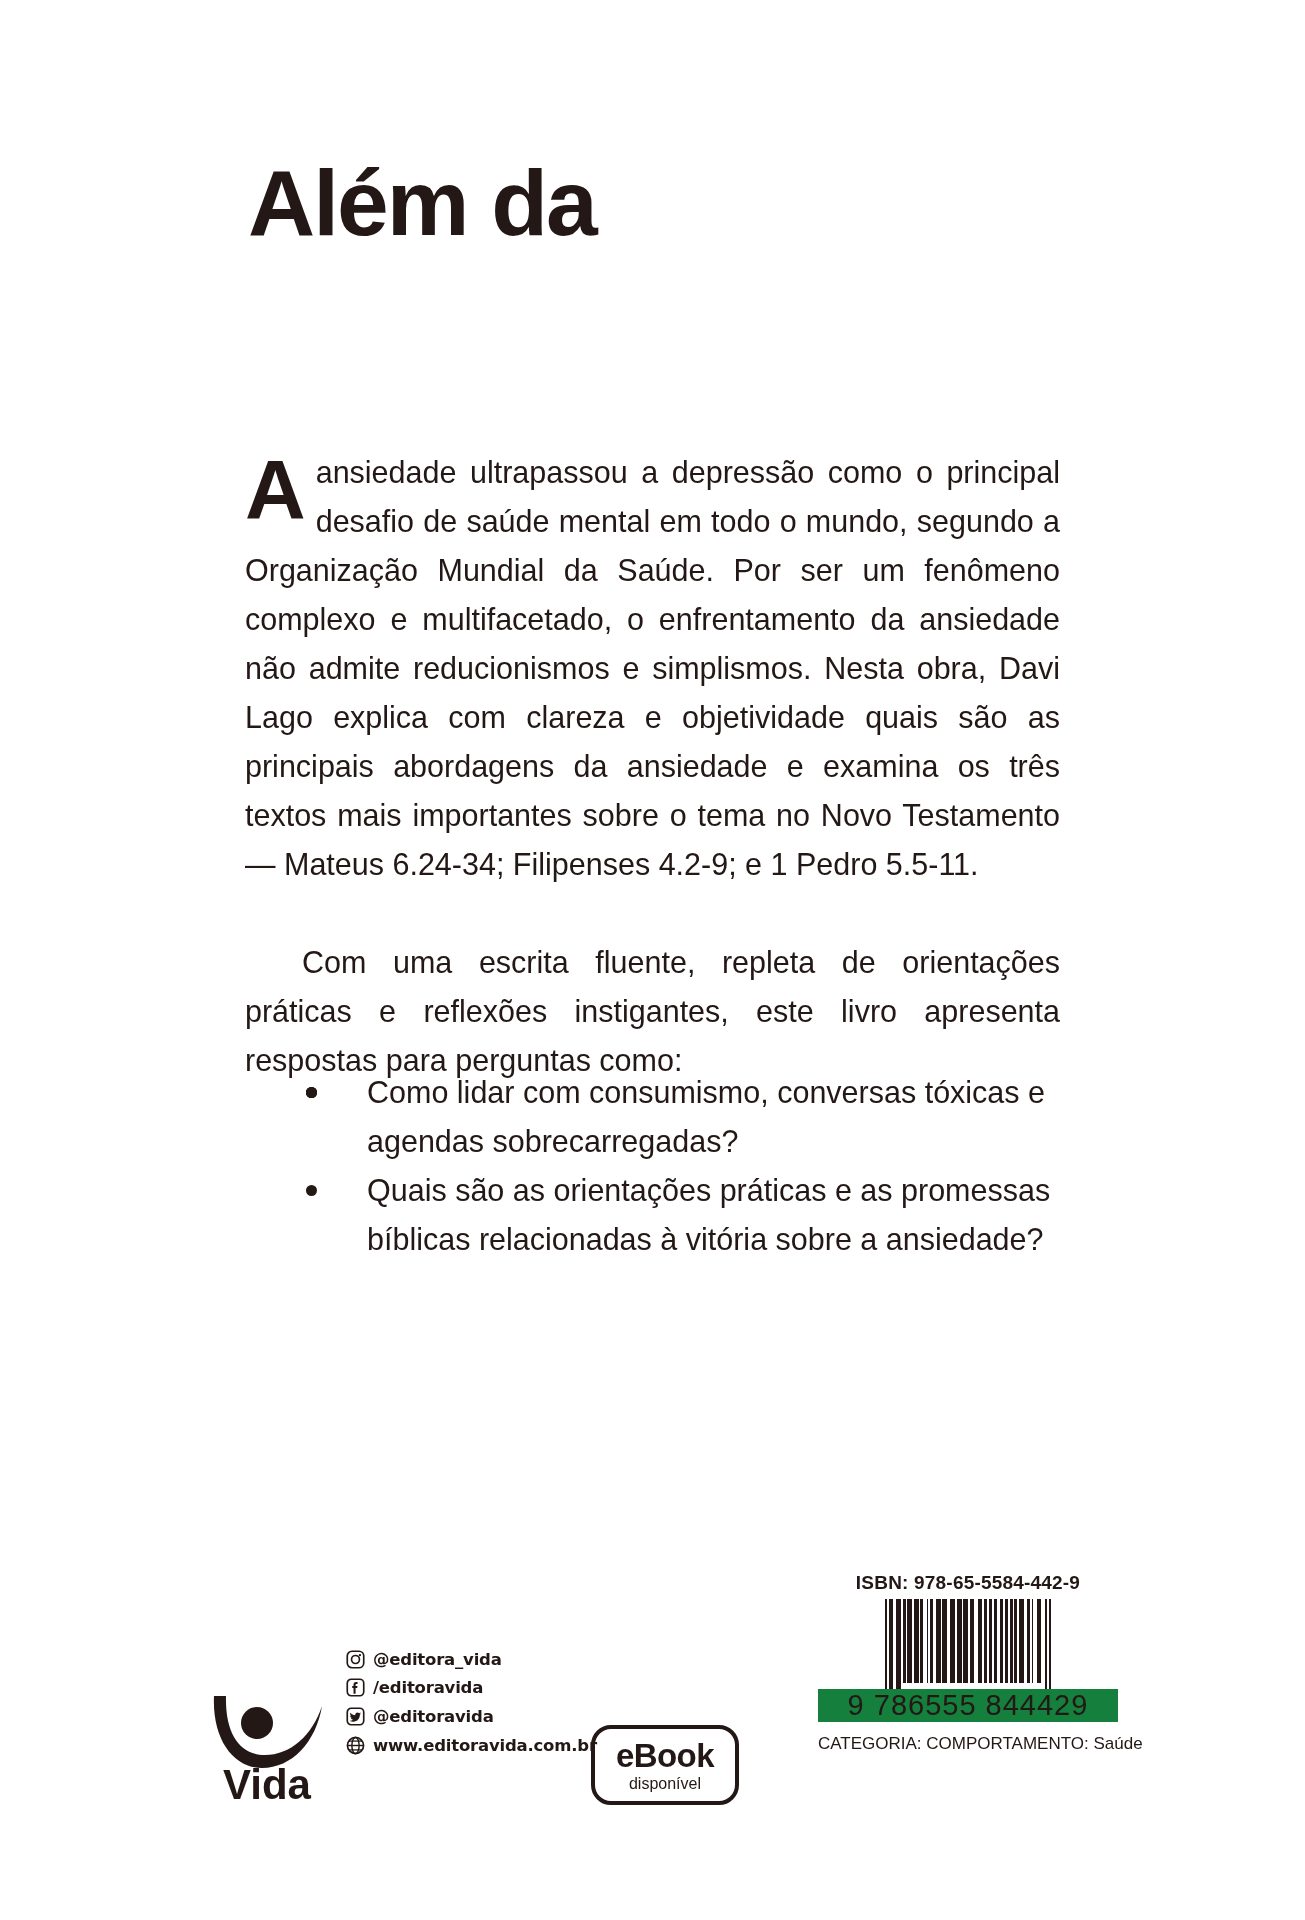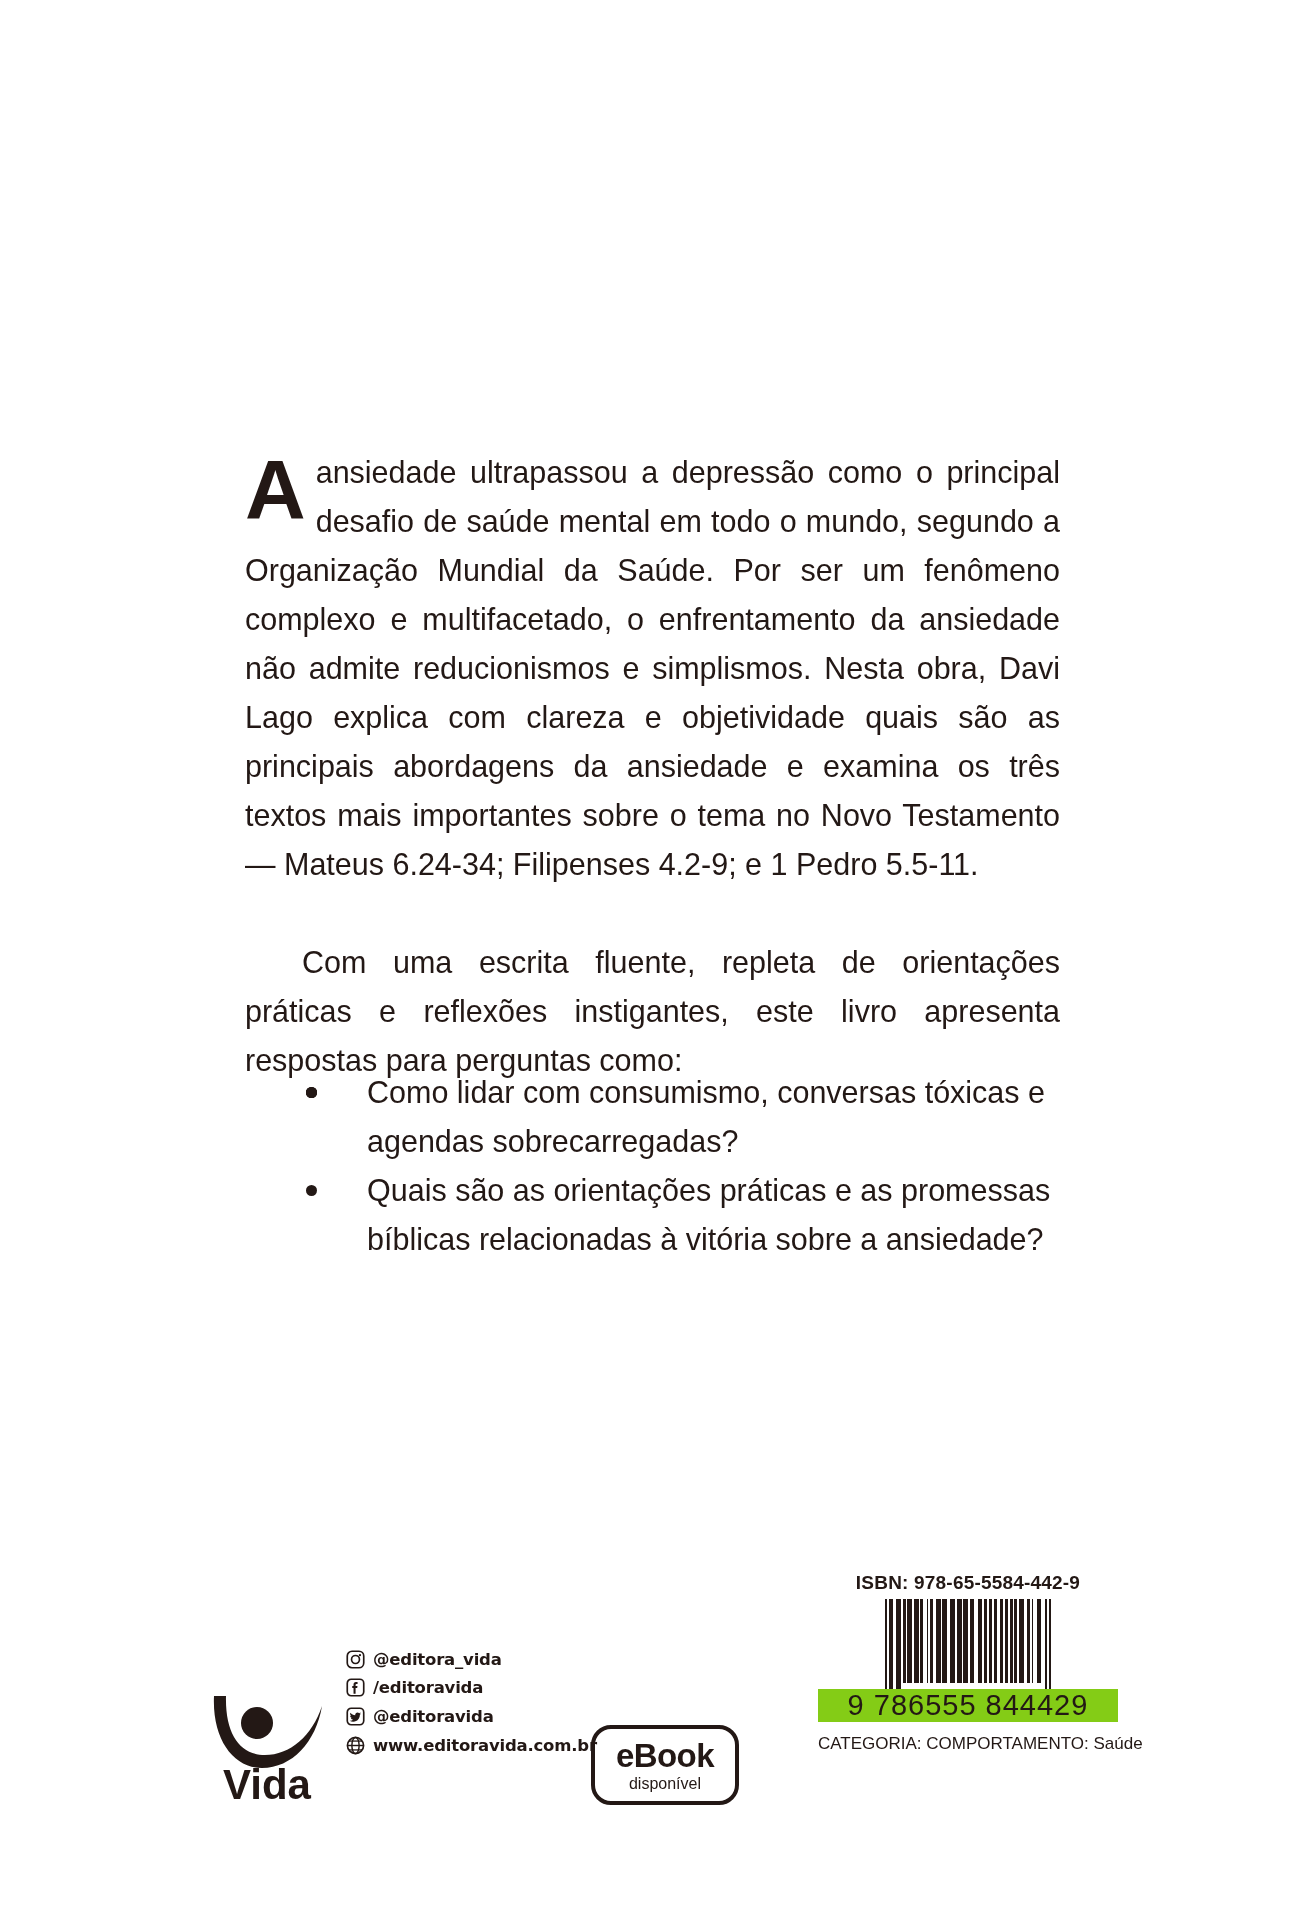--- a/index.html
+++ b/index.html
@@ -195,39 +195,40 @@
     gap: 0;
   }
   .barcode-bars .bar { background: #231815; }
   .barcode-digits {
     font-family: "Liberation Sans", sans-serif;
     font-size: 29px;
     letter-spacing: 1px;
     color: #231815;
     text-align: center;
     margin-top: -19px;
-    background: #84cc16;
+    background: #15803d;
     display: inline-block;
     width: 100%;
   }
   .category-text {
     font-family: "Liberation Sans", sans-serif;
     font-size: 17px;
     color: #231815;
     text-align: center;
     margin-top: 12px;
     white-space: nowrap;
   }
 </style>
 </head>
 <body>
 
 <div class="page">
 
   <div class="title-block">
+    <div class="title-line">Além da</div>
   </div>
 
   <div class="copy">
     <p class="para first">A ansiedade ultrapassou a depressão como o principal desafio de saúde mental em todo o mundo, segundo a Organização Mundial da Saúde. Por ser um fenômeno complexo e multifacetado, o enfrentamento da ansiedade não admite reducionismos e simplismos. Nesta obra, Davi Lago explica com clareza e objetividade quais são as principais abordagens da ansiedade e examina os três textos mais importantes sobre o tema no Novo Testamento — Mateus 6.24-34; Filipenses 4.2-9; e 1 Pedro 5.5-11.</p>
     <p class="para second">Com uma escrita fluente, repleta de orientações práticas e reflexões instigantes, este livro apresenta respostas para perguntas como:</p>
   </div>
 
   <ul class="bullets">
     <li>
       <span class="dot"></span>

